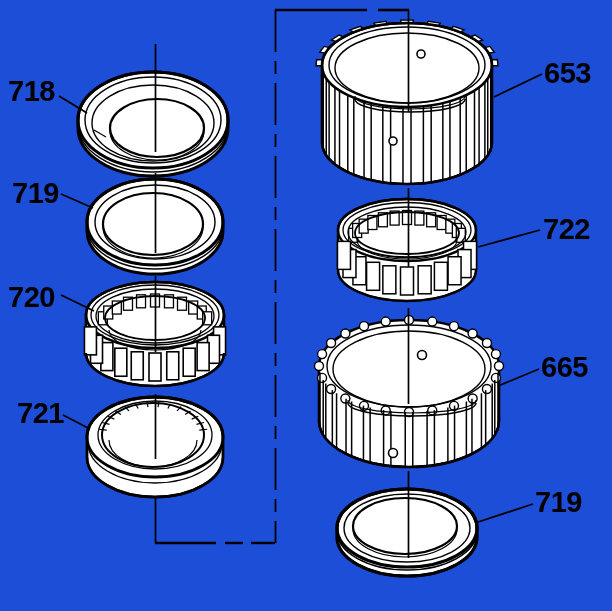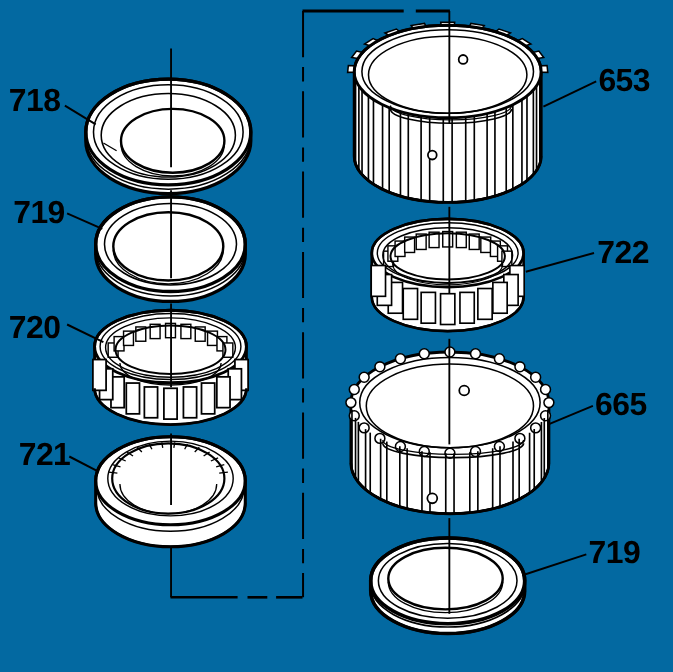--- a/index.html
+++ b/index.html
@@ -1,16 +1,16 @@
 <!DOCTYPE html>
 <html><head>
 <meta charset="utf-8">
 <style>
   html,body{margin:0;padding:0;background:#fff;}
-  .stage{position:relative;width:612px;height:611px;background:#0369a1;overflow:hidden;
+  .stage{position:relative;width:612px;height:611px;background:#1d4ed8;overflow:hidden;
          font-family:"Liberation Sans", sans-serif;}
   svg{display:block;}
   text.callout{font-family:"Liberation Sans", sans-serif;font-weight:700;
                font-size:29px;letter-spacing:-0.5px;fill:#000;}
 </style>
 </head>
 <body>
 
 <div class="stage">
 <svg width="612" height="611" viewBox="0 0 612 611">

